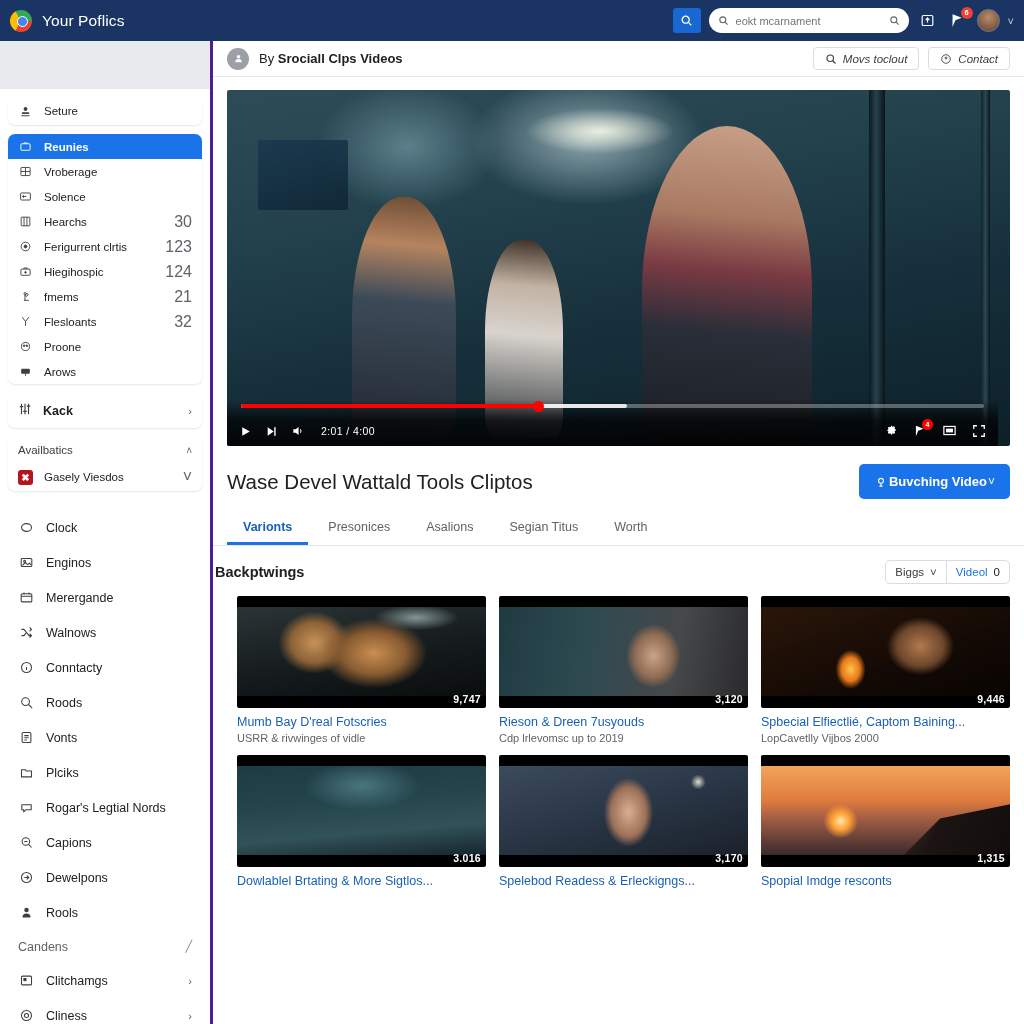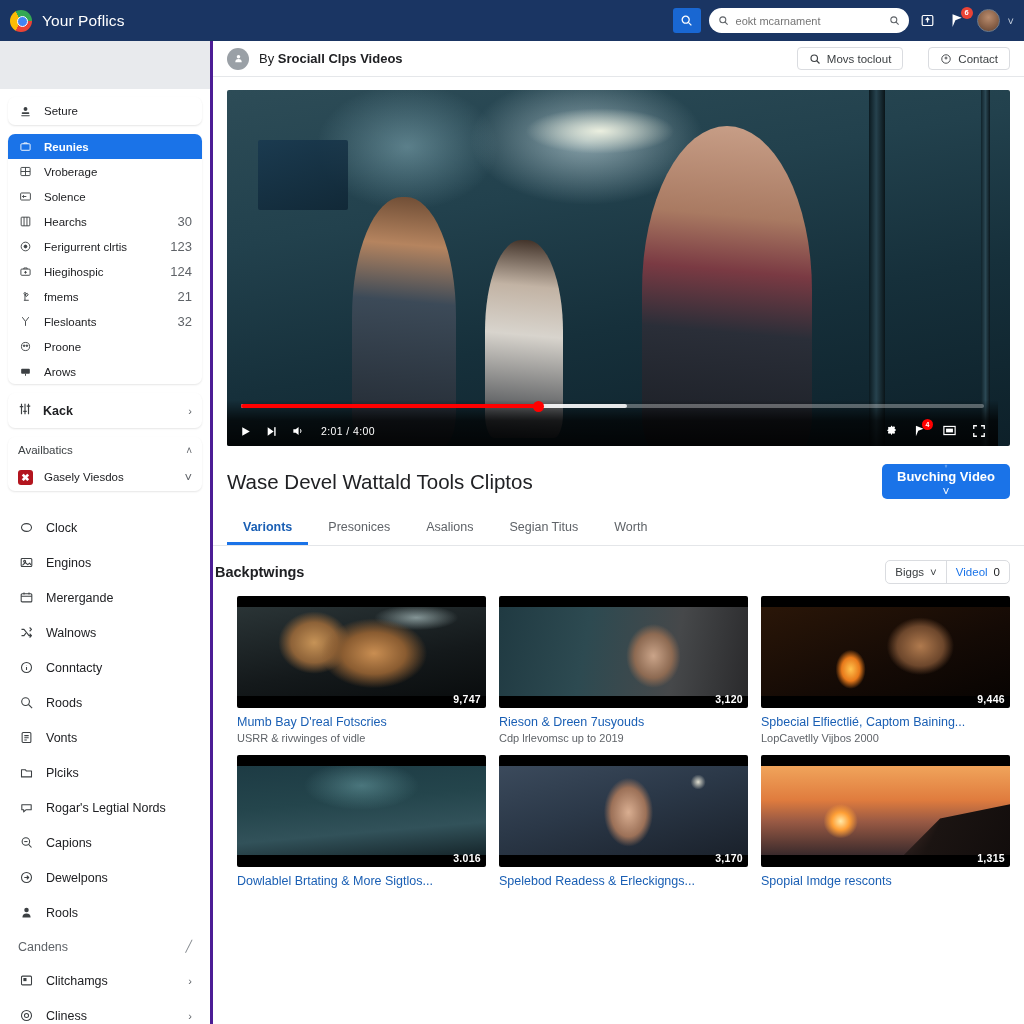--- a/index.html
+++ b/index.html
@@ -81,21 +81,21 @@
     display:flex; align-items:center; height:25px;
     padding:0 10px; gap:11px; font-size:11.5px; color:#202124;
     cursor:pointer; position:relative;
   }
   .nav-row.tall { height:28px; }
   .nav-row.active { background:#1a73e8; color:#fff; font-weight:700; }
   .nav-row .ico { width:15px; height:15px; flex:0 0 15px;
     display:flex; align-items:center; justify-content:center; }
   .nav-row .lbl { flex:1; white-space:nowrap; overflow:hidden;
     text-overflow:ellipsis; }
-  .nav-row .cnt { font-size:13px; color:#5f6368; }
+  .nav-row .cnt { font-size:16px; color:#5f6368; }
   .nav-row.active .cnt { color:#d7e6fb; }
 
   .kack-card { padding:0; }
   .kack-row {
     display:flex; align-items:center; height:35px; padding:0 10px; gap:11px;
     font-size:12.5px; font-weight:700; color:#202124; cursor:pointer;
   }
   .kack-row .chev { margin-left:auto; color:#5f6368; font-size:11px; font-weight:400;}
 
   .sec-head {
@@ -130,21 +130,21 @@
     height:36px; display:flex; align-items:center; padding:0 14px; gap:10px;
     border-bottom:1px solid #e5e7ea; background:#fff;
   }
   .chan-avatar {
     width:22px; height:22px; border-radius:50%; background:#9aa0a6;
     display:flex; align-items:center; justify-content:center; color:#fff;
     font-size:8px; font-weight:700;
   }
   .chan-name { font-size:13px; color:#202124; }
   .chan-name b { font-weight:700; }
-  .chan-actions { margin-left:auto; display:flex; gap:25px; }
+  .chan-actions { margin-left:auto; display:flex; gap:9px;font-style:italic; }
   .pill-btn {
     height:23px; border:1px solid #dadce0; border-radius:4px; background:#fff;
     display:flex; align-items:center; gap:6px; padding:0 11px;
     font-size:11.5px; color:#3c4043; cursor:pointer;
   }
 
   .player-wrap { padding:13px 14px 0 14px; }
   .player {
     position:relative; width:100%; height:356px; border-radius:2px;
     overflow:hidden;
@@ -201,21 +201,21 @@
     font-size:7px; min-width:11px; height:11px; border-radius:6px;
     display:flex; align-items:center; justify-content:center; font-weight:700;
   }
 
   
   .title-row { display:flex; align-items:center; padding:18px 14px 0 14px; }
   .vid-title { font-size:20.5px; color:#202124; font-weight:400; }
   .sub-btn {
     margin-left:auto; height:35px; background:#1a73e8; color:#fff;
     border-radius:5px; display:flex; align-items:center; gap:1px;
-    padding:0 15px; font-size:13px; font-weight:700; cursor:pointer;flex-direction:column;
+    padding:0 15px; font-size:13px; font-weight:700; cursor:pointer;
   }
   .sub-btn .chev { font-weight:400; font-size:12px; opacity:.95; }
 
   
   .tabs { display:flex; gap:4px; padding:12px 14px 0 14px;
     border-bottom:1px solid #e4e6e9; }
   .tab {
     font-size:12.5px; color:#5f6368; padding:9px 16px 11px 16px;
     cursor:pointer; white-space:nowrap;
   }

